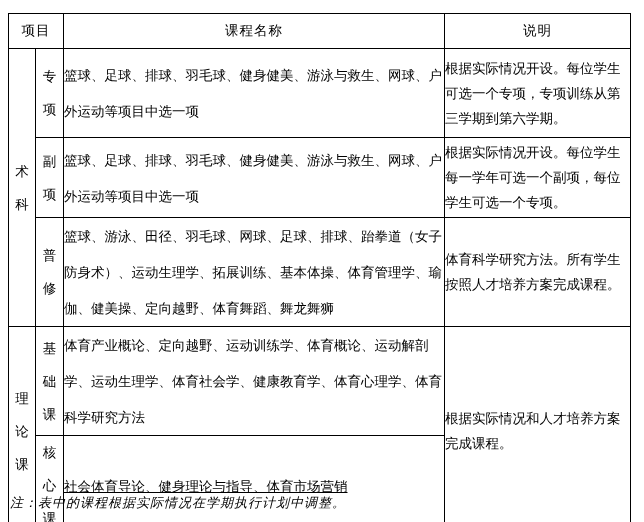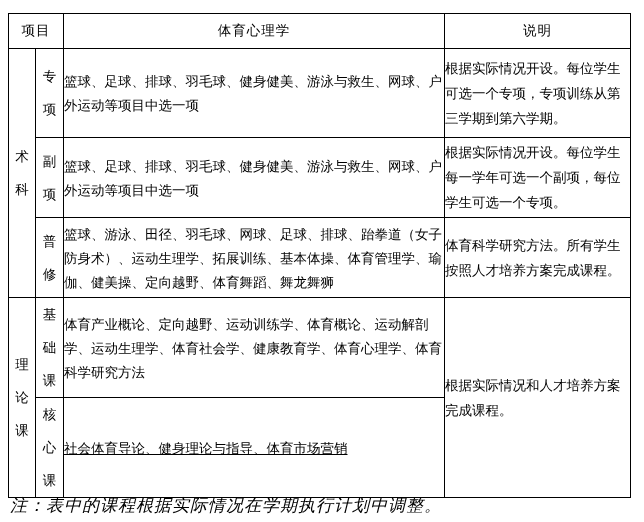--- a/index.html
+++ b/index.html
@@ -51,34 +51,34 @@
   }
   .vlabel .vtext {
     display: inline-block;
     width: 1.1em;
     word-break: break-all;
     line-height: 33px;
     text-align: center;
   }
   td.courses {
     padding: 3px 8px 3px 8px;
-    line-height: 24px;
+    line-height: 36px;
     text-align: left;
   }
   td.note {
     padding: 3px 6px 3px 8px;
     line-height: 25px;
     text-align: left;
     font-family: Liberation Serif, serif;
   }
   .footnote {
     position: absolute;
     left: 10px;
     top: 494px;
-    font-size: 17px;
+    font-size: 13px;
     font-style: italic;
     font-family: "DejaVu Serif", "Liberation Serif", serif;
     letter-spacing: 1px;
   }
 </style>
 </head>
 <body>
 
 <div class="page">
 
@@ -86,21 +86,21 @@
     <colgroup>
       <col style="width:27px">
       <col style="width:28px">
       <col style="width:381px">
       <col style="width:186px">
     </colgroup>
 
     <tbody>
         <tr class="header-row">
       <th class="hdr" colspan="2">项目</th>
-      <th class="hdr">体育心理学</th>
+      <th class="hdr">课程名称</th>
       <th class="hdr">说明</th>
     </tr>
 
     <tr class="row-zhuanxiang">
       <td class="vlabel" rowspan="3">
         <span class="vtext">术科</span>
       </td>
       <td class="vlabel">
         <span class="vtext">专项</span>
       </td>

